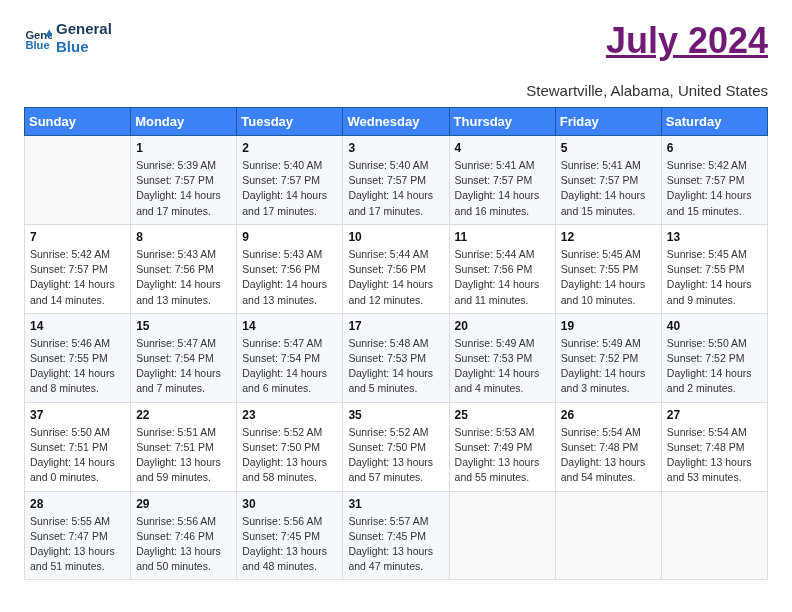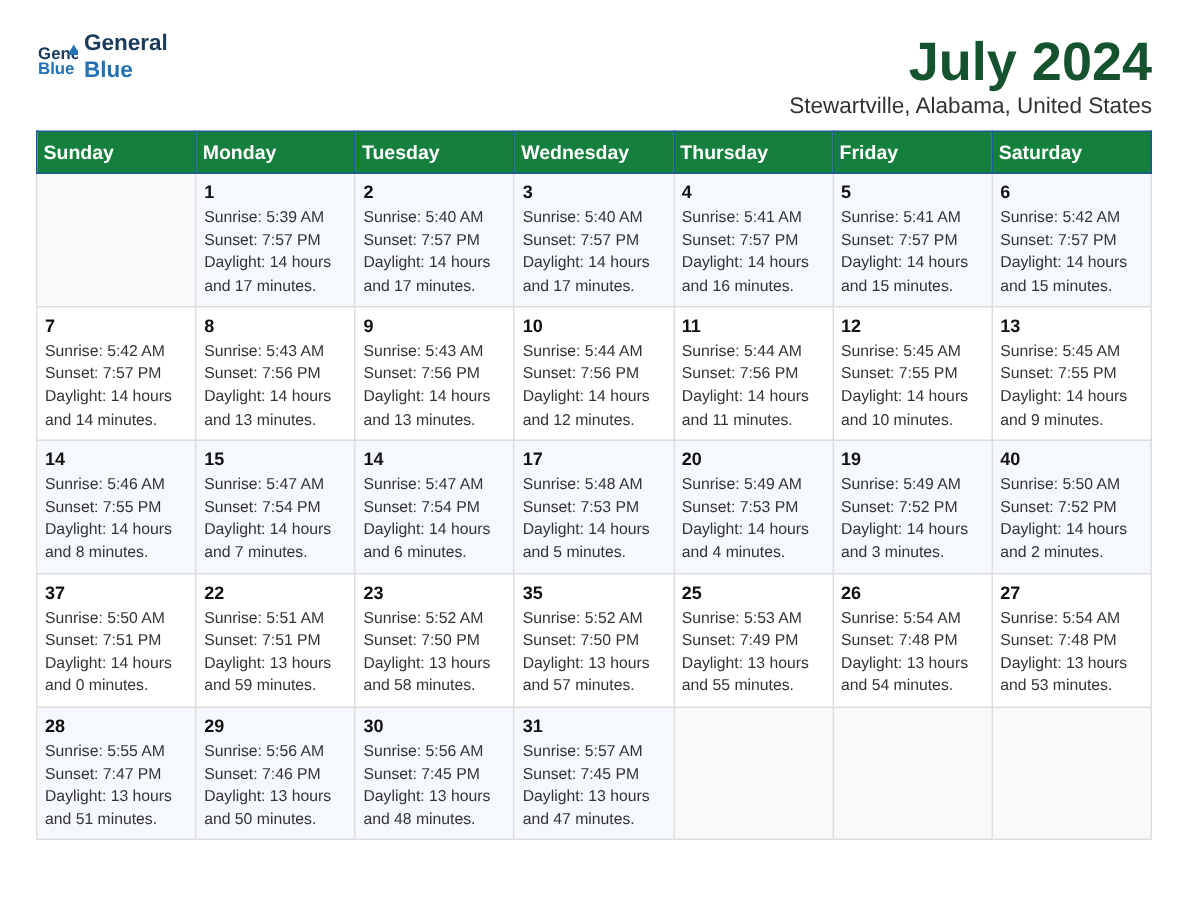--- a/index.html
+++ b/index.html
@@ -24,33 +24,35 @@
     .logo-icon {
       width: 28px;
       height: 28px;
     }
     .title-area {
       text-align: right;
     }
     .main-title {
       font-size: 36px;
       font-weight: bold;
-      color: #14532d;
+      color: #701a75;
+      text-decoration: underline;
     }
     .subtitle {
       font-size: 15px;
       color: #333;
+      margin-top: 20px;
     }
     .calendar {
       width: 100%;
       border-collapse: collapse;
       font-size: 11px;
     }
     .calendar thead tr {
-      background-color: #15803d;
+      background-color: #3b82f6;
       color: #fff;
     }
     .calendar thead th {
       padding: 6px 4px;
       text-align: left;
       font-size: 13px;
       font-weight: bold;
       border: 1px solid #1a5a9a;
     }
     .calendar tbody tr {

